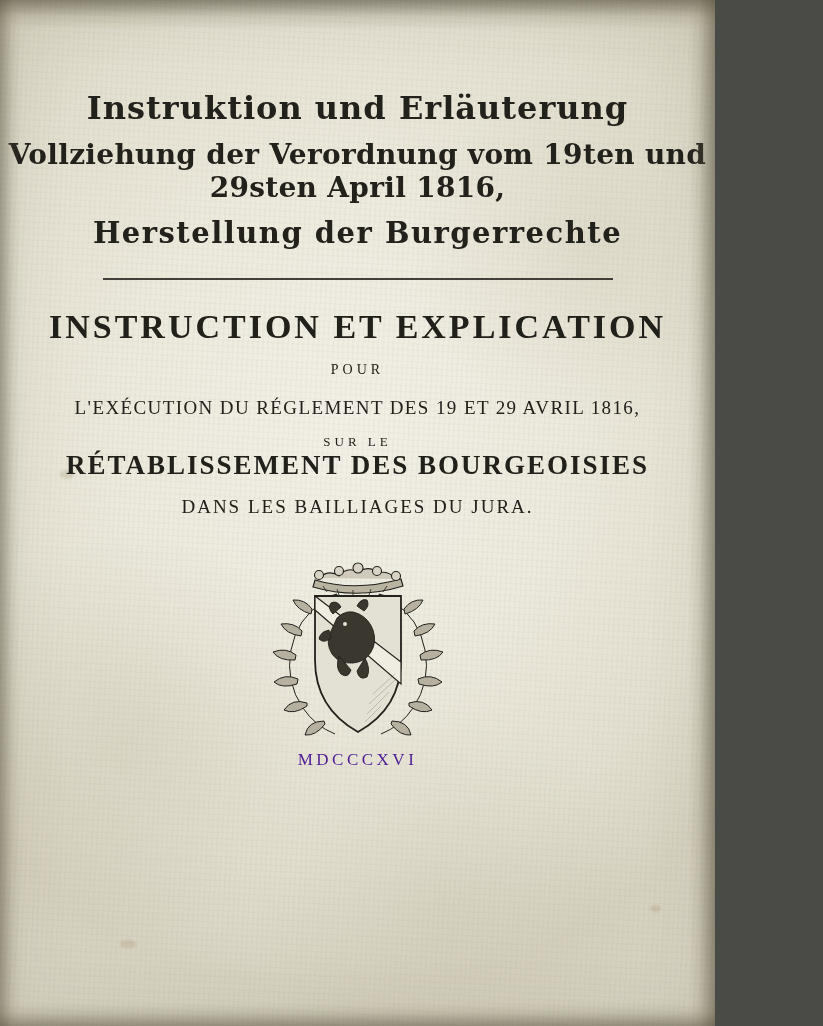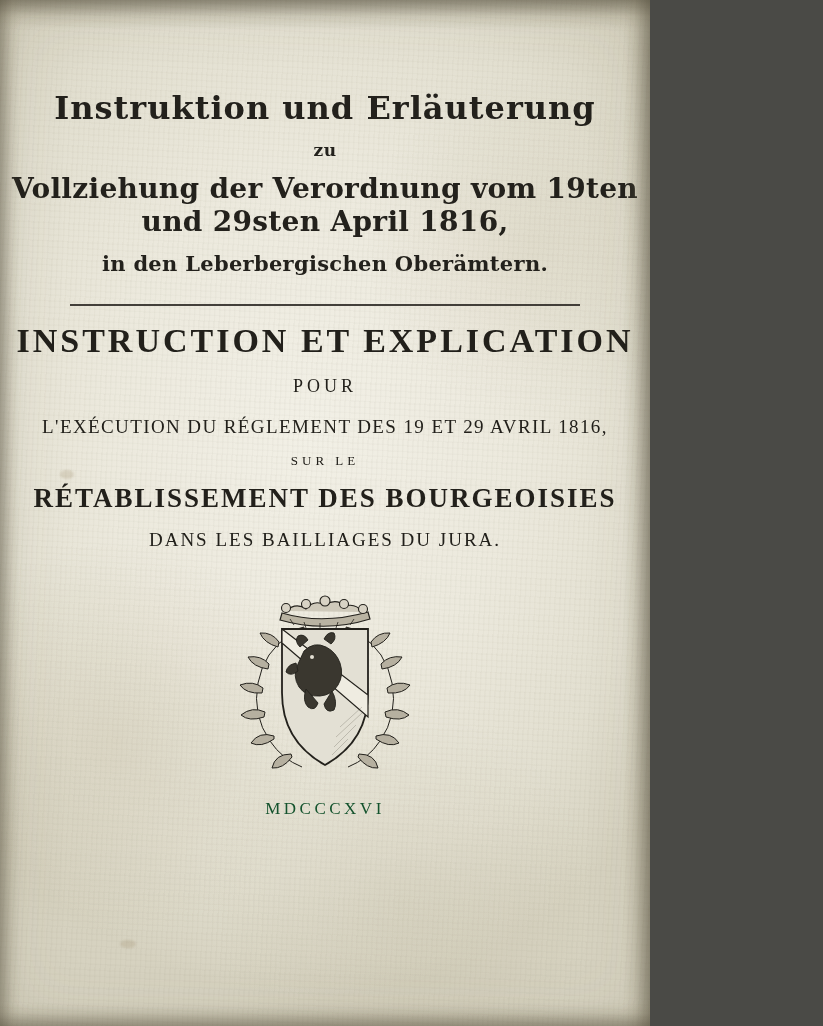--- a/index.html
+++ b/index.html
@@ -2,21 +2,21 @@
 <html><head>
 <meta charset="utf-8">
 <style>
   html, body {
     margin: 0;
     padding: 0;
     background: #4a4a46;
   }
   .page {
     position: relative;
-    width: 650px;
+    width: 715px;
     height: 1026px;
     overflow: hidden;
     background: #e9e7da;
     font-family: "Liberation Serif", serif;
   }
   
   .paper-bg {
     position: absolute;
     inset: 0;
     background:
@@ -127,42 +127,41 @@
     opacity: .88;
   }
 
   
   .french {
     text-align: center;
     color: #22201b;
     font-family: "Liberation Serif", serif;
   }
   .f-title {
-    margin-top: 16px;
+    margin-top: 28px;
     font-size: 34px;
     letter-spacing: 3px;
     font-weight: bold;
   }
   .f-pour {
     margin-top: 16px;
-    font-size: 18px;
+    font-size: 14px;
     letter-spacing: 4px;
   }
   .f-line2 {
     margin-top: 19px;
     font-size: 19px;
     letter-spacing: 1.4px;
   }
   .f-surle {
     margin-top: 15px;
     font-size: 13px;
     letter-spacing: 4px;
   }
   .f-line3 {
-    margin-top: 14px;
     font-size: 27px;
     letter-spacing: 2px;
     font-weight: bold;
   }
   .f-line4 {
     margin-top: 15px;
     font-size: 19px;
     letter-spacing: 2px;
   }
 
@@ -171,25 +170,25 @@
     margin-top: 26px;
     display: flex;
     justify-content: center;
   }
   .crest {
     width: 210px;
     height: 200px;
   }
 
   .year {
-    margin-top: 22px;
+    margin-top: 6px;
     text-align: center;
     font-size: 17px;
     letter-spacing: 3.5px;
-    color: #14532d;
+    color: #4c1d95;
     font-family: "Liberation Serif", serif;
   }
 
   
   .spot {
     position: absolute;
     border-radius: 50%;
     background: rgba(150,134,96,0.22);
     filter: blur(1.2px);
     pointer-events: none;
@@ -204,23 +203,22 @@
 
   <div class="spot" style="left:60px; top:470px; width:14px; height:9px;"></div>
   <div class="spot" style="left:742px; top:300px; width:10px; height:7px;"></div>
   <div class="spot" style="left:120px; top:940px; width:16px; height:8px;"></div>
   <div class="spot" style="left:650px; top:905px; width:11px; height:7px;"></div>
 
   <div class="content">
 
     <div class="german">
       <div class="fraktur g-title">Instruktion und Erläuterung</div>
-      <div class="fraktur g-zu">zu</div>
       <div class="fraktur g-line2">Vollziehung der Verordnung vom 19ten und 29sten April 1816,</div>
-      <div class="fraktur g-line4">in den Leberbergischen Oberämtern.</div>
+      <div class="fraktur g-line3">Herstellung der Burgerrechte</div>
     </div>
 
     <div class="rule"></div>
 
     <div class="french">
       <div class="f-title">INSTRUCTION ET EXPLICATION</div>
       <div class="f-pour">POUR</div>
       <div class="f-line2">L'EXÉCUTION DU RÉGLEMENT DES 19 ET 29 AVRIL 1816,</div>
       <div class="f-surle">SUR LE</div>
       <div class="f-line3">RÉTABLISSEMENT DES BOURGEOISIES</div>

